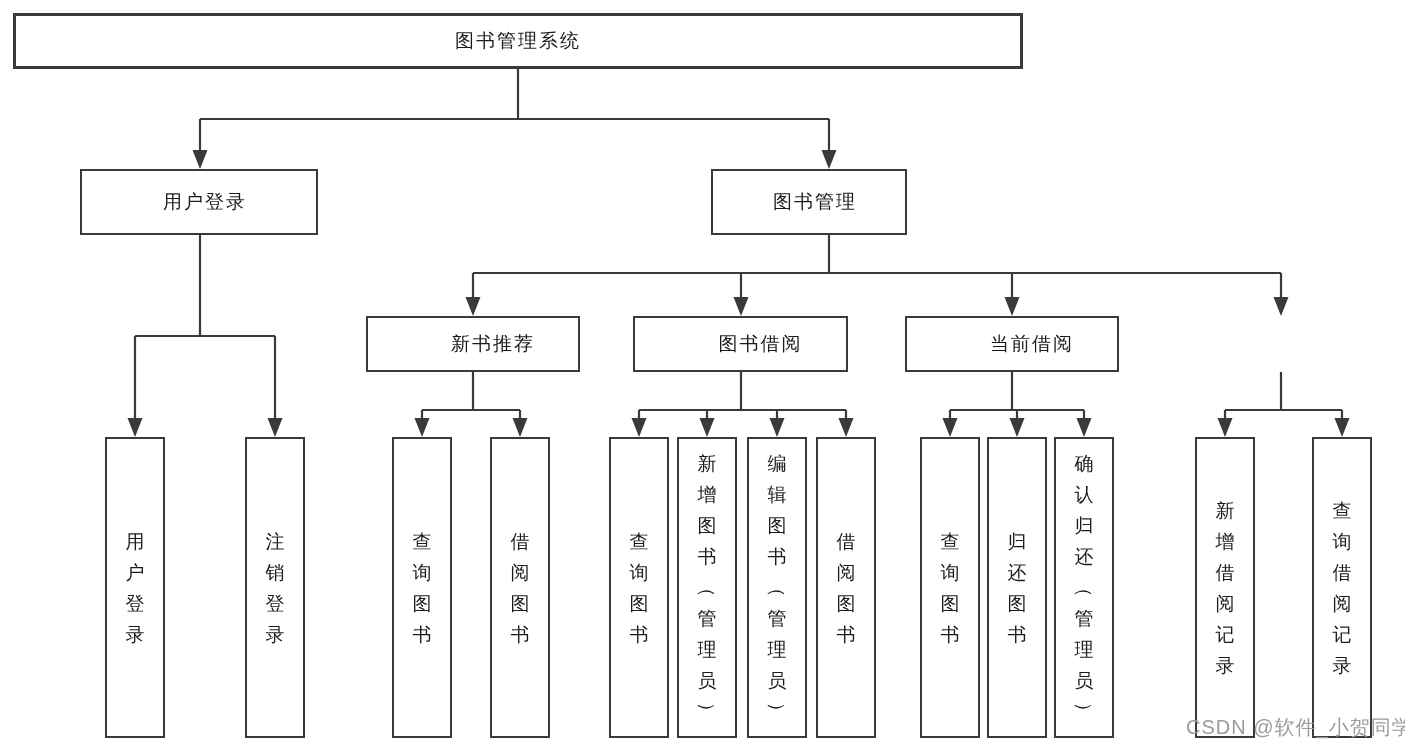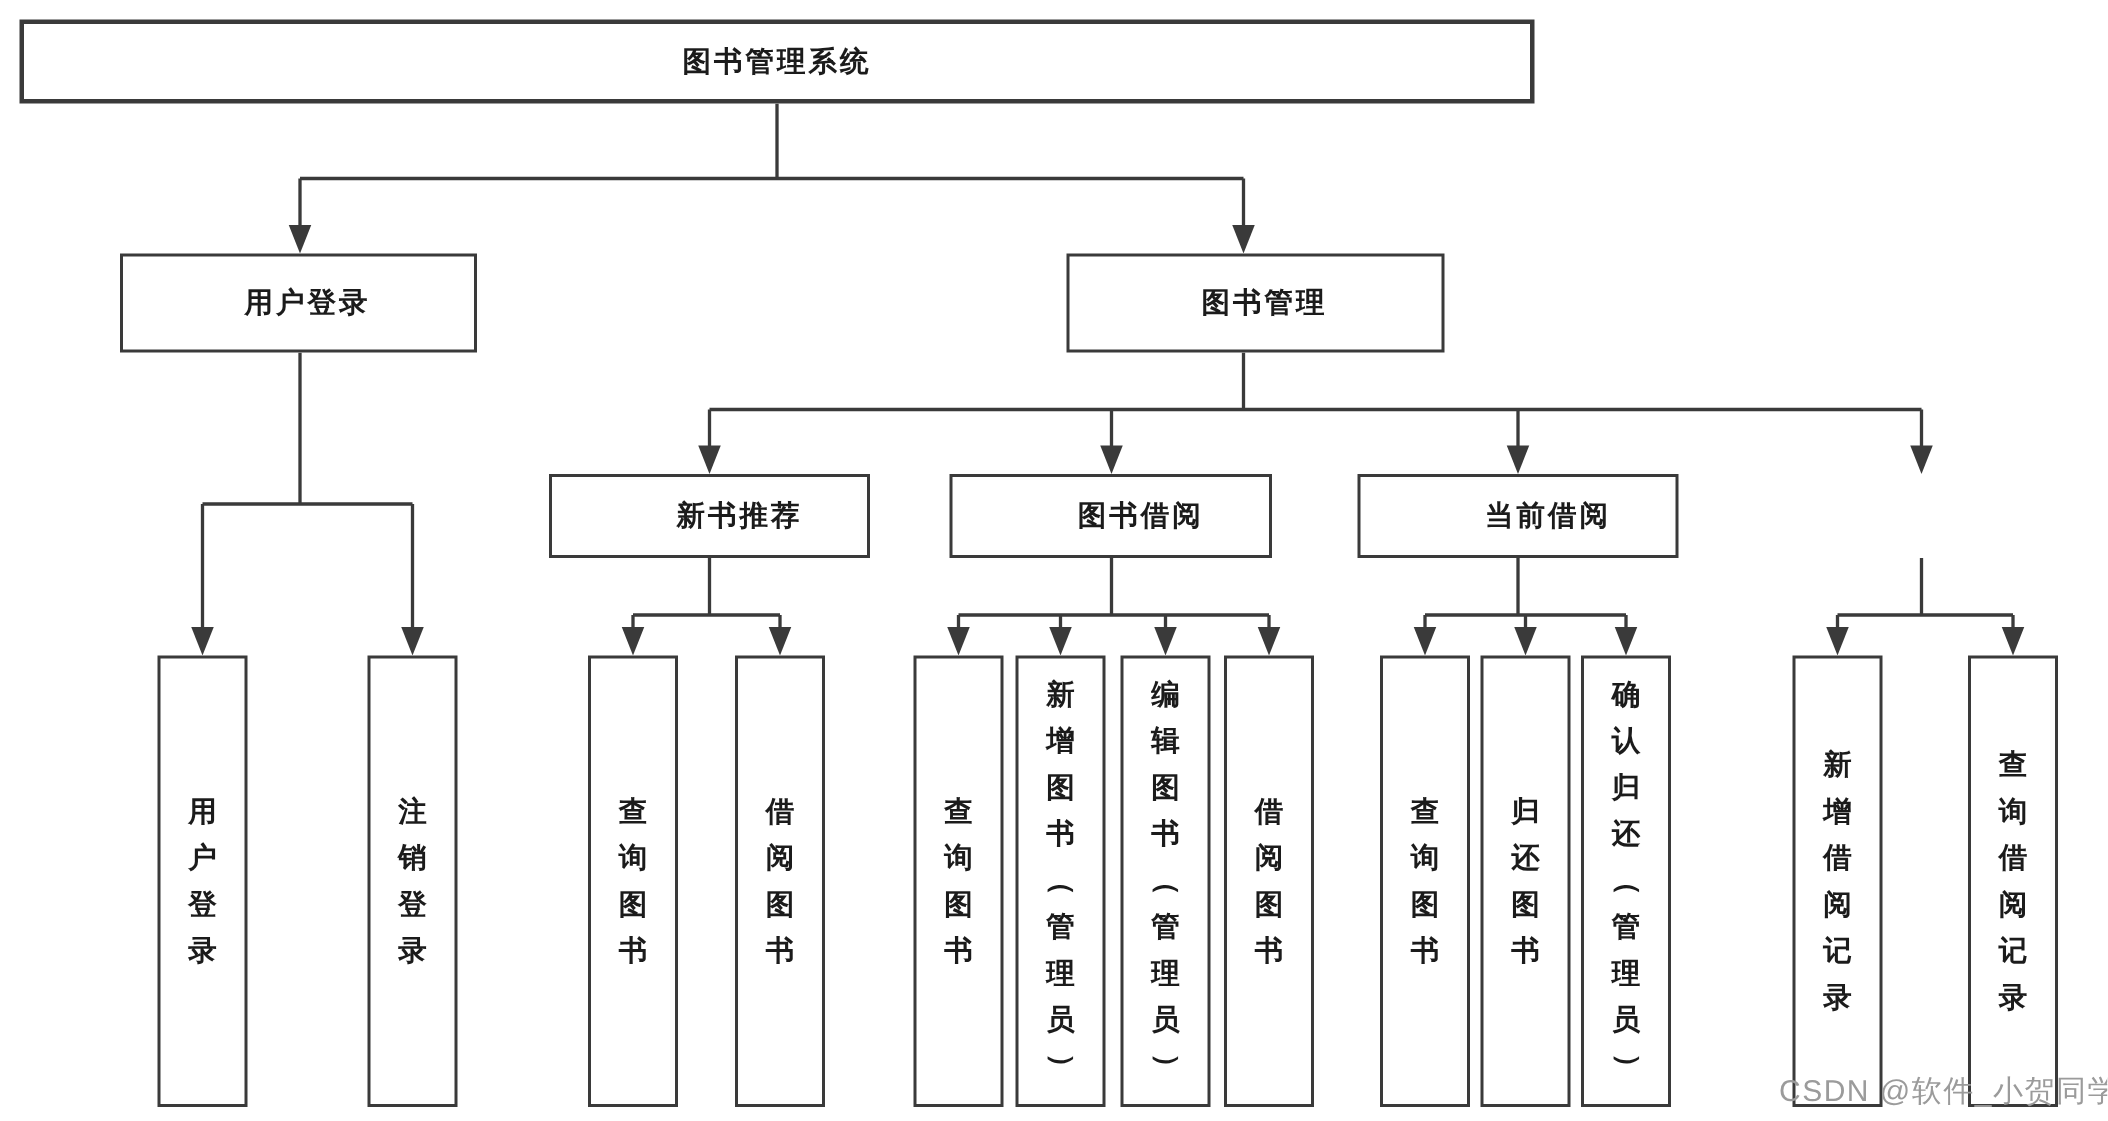--- a/index.html
+++ b/index.html
@@ -8,21 +8,21 @@
     background:var(--bg,#ffffff);
     font-family:"Liberation Sans","DejaVu Sans",sans-serif;
     color:var(--text,#1b1b1b);
     overflow:hidden;
   }
   svg.wires { position:absolute; left:0; top:0; z-index:0; }
   .node {
     position:absolute; box-sizing:border-box; z-index:1;
     border:2.5px solid var(--line,#3a3a3a); background:#ffffff;
     display:flex; align-items:center; justify-content:center;
-    font-size:19px; letter-spacing:2px; white-space:nowrap;font-weight:bold;
+    font-size:19px; letter-spacing:2px; white-space:nowrap;
   }
   .root { left:13px; top:13px; width:1010px; height:56px; border-width:3px; }
   .lvl2 { top:169px; height:66px;padding-left:12px; }
   .lvl3 { top:316px; height:56px;padding-left:40px; }
   .leaf {
     top:437px; width:60px; height:301px;
     flex-direction:column; letter-spacing:0; white-space:normal;
   }
   .vchar { line-height:1; margin:6px 0; font-size:19px; }
   .vchar.rot { transform:rotate(90deg); }
@@ -73,21 +73,21 @@
       <path d="M1009.5 418 H1024.5 L1017 437 Z"></path>
       <path d="M1076.5 418 H1091.5 L1084 437 Z"></path>
       <path d="M1217.5 418 H1232.5 L1225 437 Z"></path>
       <path d="M1334.5 418 H1349.5 L1342 437 Z"></path>
     </g>
   </svg>
 
   <div class="node root">图书管理系统</div>
 
   <div class="node lvl2" style="left:80px; width:238px;">用户登录</div>
-  <div class="node lvl2" style="left:711px; width:252px;">图书管理</div>
+  <div class="node lvl2" style="left:711px; width:196px;">图书管理</div>
 
   <div class="node lvl3" style="left:366px; width:214px;">新书推荐</div>
   <div class="node lvl3" style="left:905px; width:214px;">当前借阅</div>
   <div class="node lvl3" style="left:633px; width:215px;">图书借阅</div>
 
   <div class="node leaf" style="left:105px;">
       <span class="vchar">用</span>
       <span class="vchar">户</span>
       <span class="vchar">登</span>
       <span class="vchar">录</span>

